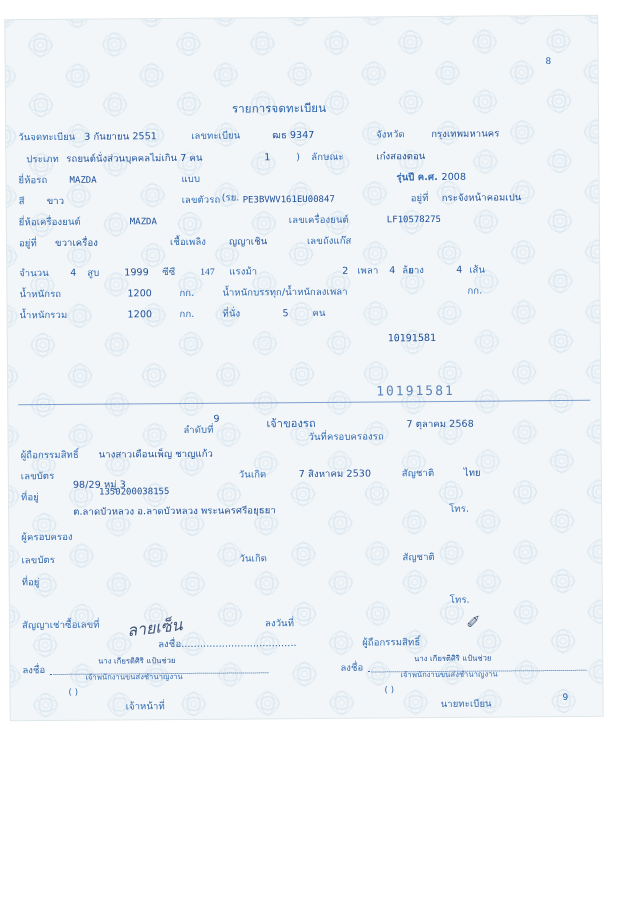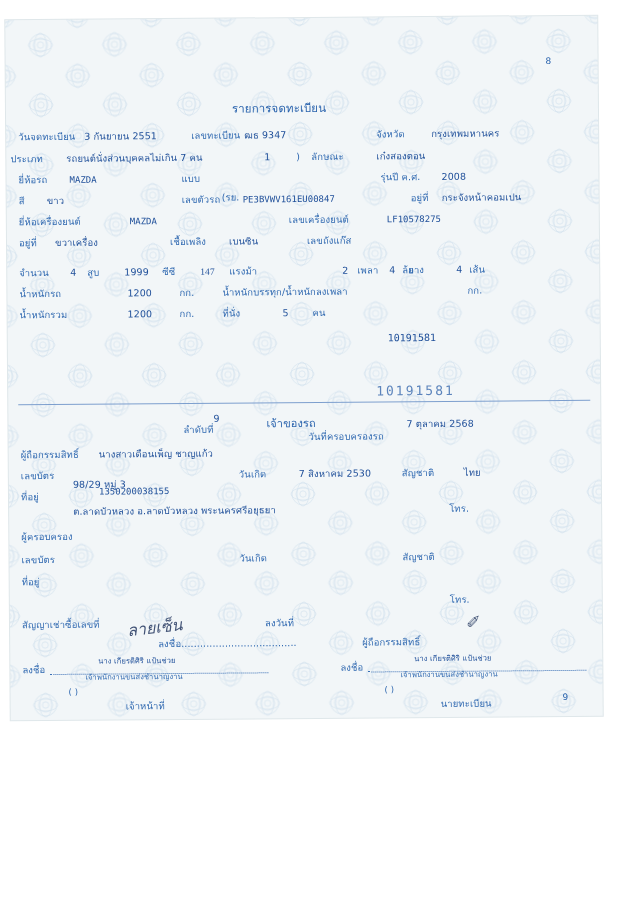--- a/index.html
+++ b/index.html
@@ -128,55 +128,55 @@
 
     <div id="content">
 
       <div class="pagenum" style="left:540px; top:40px;">8</div>
 
       <div class="t title" style="left:226px; top:84px;">รายการจดทะเบียน</div>
 
       <div class="t lbl" style="left:12px; top:112px;">วันจดทะเบียน</div>
       <div class="t val" style="left:78px; top:112px;">3  กันยายน 2551</div>
       <div class="t lbl" style="left:185px; top:112px;">เลขทะเบียน</div>
-      <div class="t val" style="left:238px; top:112px;text-align:center;">ฒธ 9347</div>
+      <div class="t val" style="left:266px; top:112px;text-align:center;">ฒธ 9347</div>
       <div class="t lbl" style="left:370px; top:112px;">จังหวัด</div>
       <div class="t val" style="left:425px; top:112px;">กรุงเทพมหานคร</div>
 
-      <div class="t lbl" style="left:4px; top:134px;">ประเภท</div>
+      <div class="t lbl" style="left:20px; top:134px;">ประเภท</div>
       <div class="t val" style="left:60px; top:134px;">รถยนต์นั่งส่วนบุคคลไม่เกิน 7 คน</div>
       <div class="t lbl" style="left:215px; top:134px;margin-top:40px;">(รย.</div>
       <div class="t val" style="left:258px; top:134px;">1</div>
       <div class="t lbl" style="left:290px; top:134px;">)</div>
       <div class="t lbl" style="left:305px; top:134px;">ลักษณะ</div>
       <div class="t val" style="left:370px; top:134px;">เก๋งสองตอน</div>
 
       <div class="t lbl" style="left:12px; top:155px;">ยี่ห้อรถ</div>
       <div class="t val mono" style="left:63px; top:156px;">MAZDA</div>
       <div class="t lbl" style="left:175px; top:155px;">แบบ</div>
       <div class="t val" style="left:215px; top:155px;"></div>
-      <div class="t lbl" style="left:374px; top:155px;">รุ่นปี ค.ศ.</div>
+      <div class="t lbl" style="left:390px; top:155px;font-weight:bold;">รุ่นปี ค.ศ.</div>
       <div class="t val" style="left:435px; top:155px;">2008</div>
 
       <div class="t lbl" style="left:12px; top:176px;">สี</div>
       <div class="t val" style="left:40px; top:176px;">ขาว</div>
       <div class="t lbl" style="left:175px; top:176px;">เลขตัวรถ</div>
       <div class="t val mono" style="left:236px; top:177px;">PE3BVWV161EU00847</div>
       <div class="t lbl" style="left:404px; top:176px;">อยู่ที่</div>
       <div class="t val" style="left:435px; top:176px;">กระจังหน้าคอมเปน</div>
 
       <div class="t lbl" style="left:12px; top:197px;">ยี่ห้อเครื่องยนต์</div>
       <div class="t val mono" style="left:123px; top:198px;">MAZDA</div>
       <div class="t lbl" style="left:282px; top:197px;">เลขเครื่องยนต์</div>
       <div class="t val mono" style="left:380px; top:198px;">LF10578275</div>
 
       <div class="t lbl" style="left:12px; top:218px;">อยู่ที่</div>
       <div class="t val" style="left:48px; top:218px;">ขวาเครื่อง</div>
       <div class="t lbl" style="left:163px; top:218px;">เชื้อเพลิง</div>
-      <div class="t val" style="left:222px; top:218px;">เบนซิน</div>
+      <div class="t val" style="left:222px; top:218px;">ญญาเชิน</div>
       <div class="t lbl" style="left:300px; top:218px;">เลขถังแก๊ส</div>
       <div class="t val" style="left:380px; top:218px;"></div>
 
       <div class="t lbl" style="left:12px; top:248px;">จำนวน</div>
       <div class="t val" style="left:63px; top:248px;">4</div>
       <div class="t lbl" style="left:80px; top:248px;">สูบ</div>
       <div class="t val" style="left:117px; top:248px;">1999</div>
       <div class="t lbl" style="left:155px; top:248px;">ซีซี</div>
       <div class="t val" style="left:193px; top:248px;font-family:Liberation Serif, serif;">147</div>
       <div class="t lbl" style="left:222px; top:248px;">แรงม้า</div>

